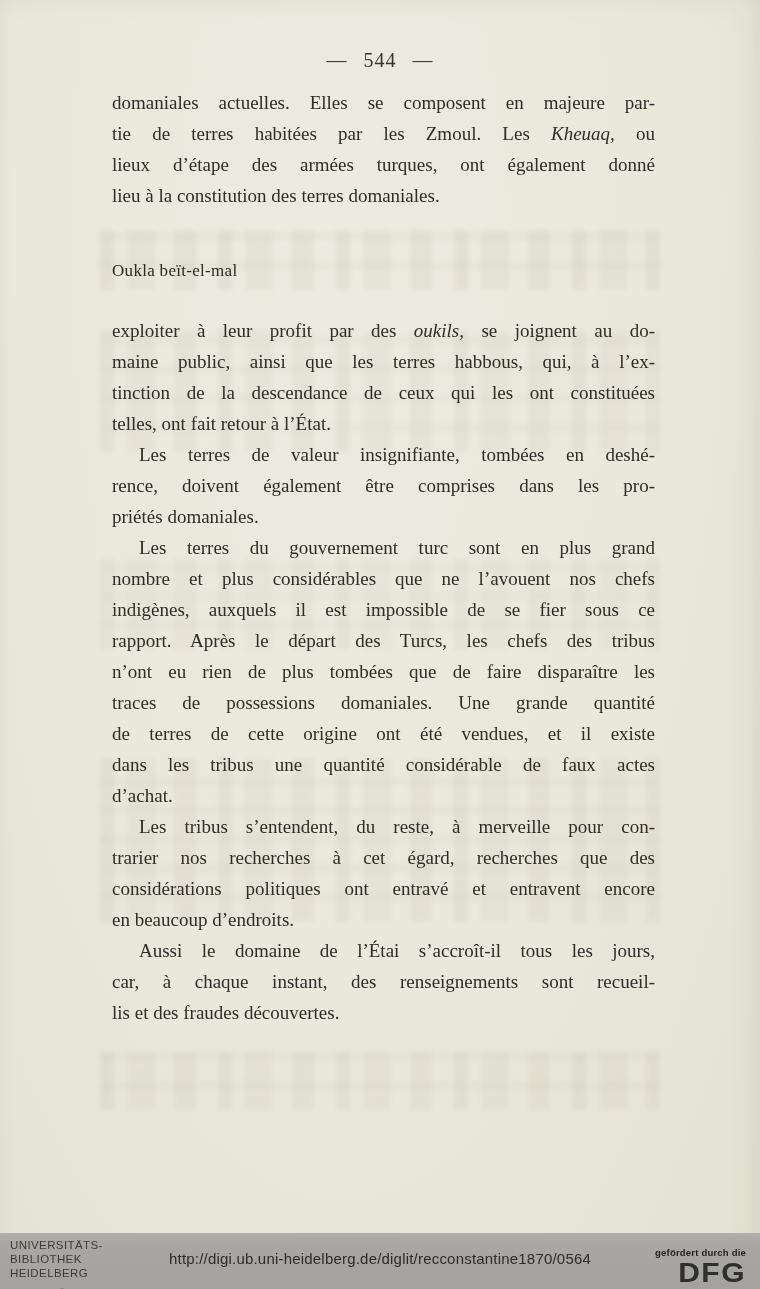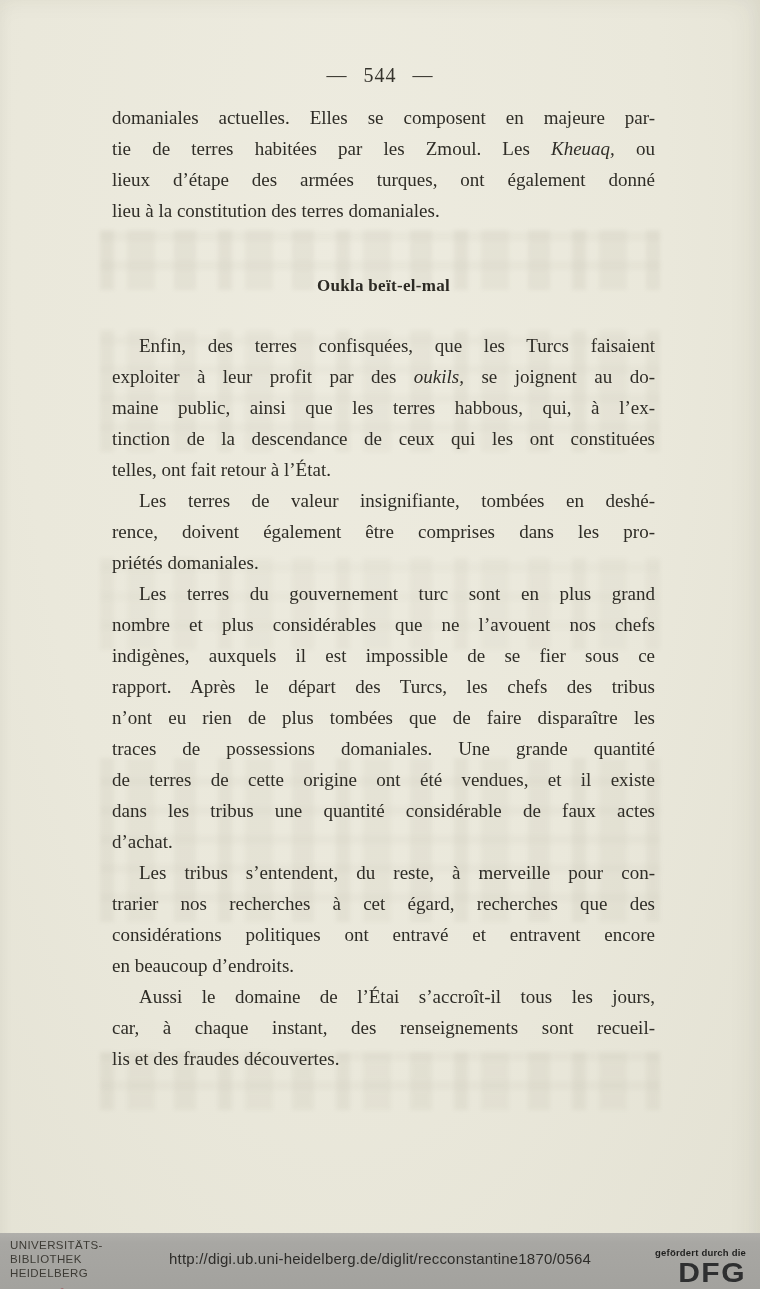--- a/index.html
+++ b/index.html
@@ -44,21 +44,21 @@
   }
   .bleed.b1 { top: 230px; height: 60px; }
   .bleed.b2 { top: 330px; height: 122px; opacity: .24; }
   .bleed.b3 { top: 558px; height: 92px;  opacity: .2; }
   .bleed.b4 { top: 758px; height: 164px; opacity: .26; }
   .bleed.b5 { top: 1052px; height: 58px; opacity: .28; }
 
   .page-number {
     position: relative;
     z-index: 1;
-    padding-top: 64px;
+    padding-top: 49px;
     text-align: center;
     font-size: 20px;
     line-height: 23px;
     letter-spacing: 1px;
     word-spacing: 10px;
     color: #35332c;
   }
   .body-text {
     position: relative;
     z-index: 1;
@@ -70,22 +70,22 @@
   }
   .bline {
     text-align: justify;
     text-align-last: justify;
     white-space: normal;
   }
   .bline.last { text-align: left; text-align-last: left; }
   .bline.first-indent { text-indent: 27px; }
   .section-heading {
     margin: 44px 0 29px 0;
-    text-align: center;
-    font-weight: bold;
+    text-align: left;
+    font-weight: normal;
     font-size: 17px;
     letter-spacing: .3px;
     color: #2c2a24;
   }
 
   
   .footer-bar {
     position: absolute;
     z-index: 2;
     left: 0; bottom: 0;
@@ -165,21 +165,20 @@
 
   <div class="body-text" id="page-body">
       <div class="paragraph">
         <div class="bline">domaniales actuelles. Elles se composent en majeure par-</div>
         <div class="bline">tie de terres habitées par les Zmoul. Les <i>Kheuaq,</i> ou</div>
         <div class="bline">lieux d’étape des armées turques, ont également donné</div>
         <div class="bline last">lieu à la constitution des terres domaniales.</div>
       </div>
       <div class="section-heading">Oukla beït-el-mal</div>
       <div class="paragraph">
-        <div class="bline first-indent">Enfin, des terres confisquées, que les Turcs faisaient</div>
         <div class="bline">exploiter à leur profit par des <i>oukils,</i> se joignent au do-</div>
         <div class="bline">maine public, ainsi que les terres habbous, qui, à l’ex-</div>
         <div class="bline">tinction de la descendance de ceux qui les ont constituées</div>
         <div class="bline last">telles, ont fait retour à l’État.</div>
       </div>
       <div class="paragraph">
         <div class="bline first-indent">Les terres de valeur insignifiante, tombées en deshé-</div>
         <div class="bline">rence, doivent également être comprises dans les pro-</div>
         <div class="bline last">priétés domaniales.</div>
       </div>

